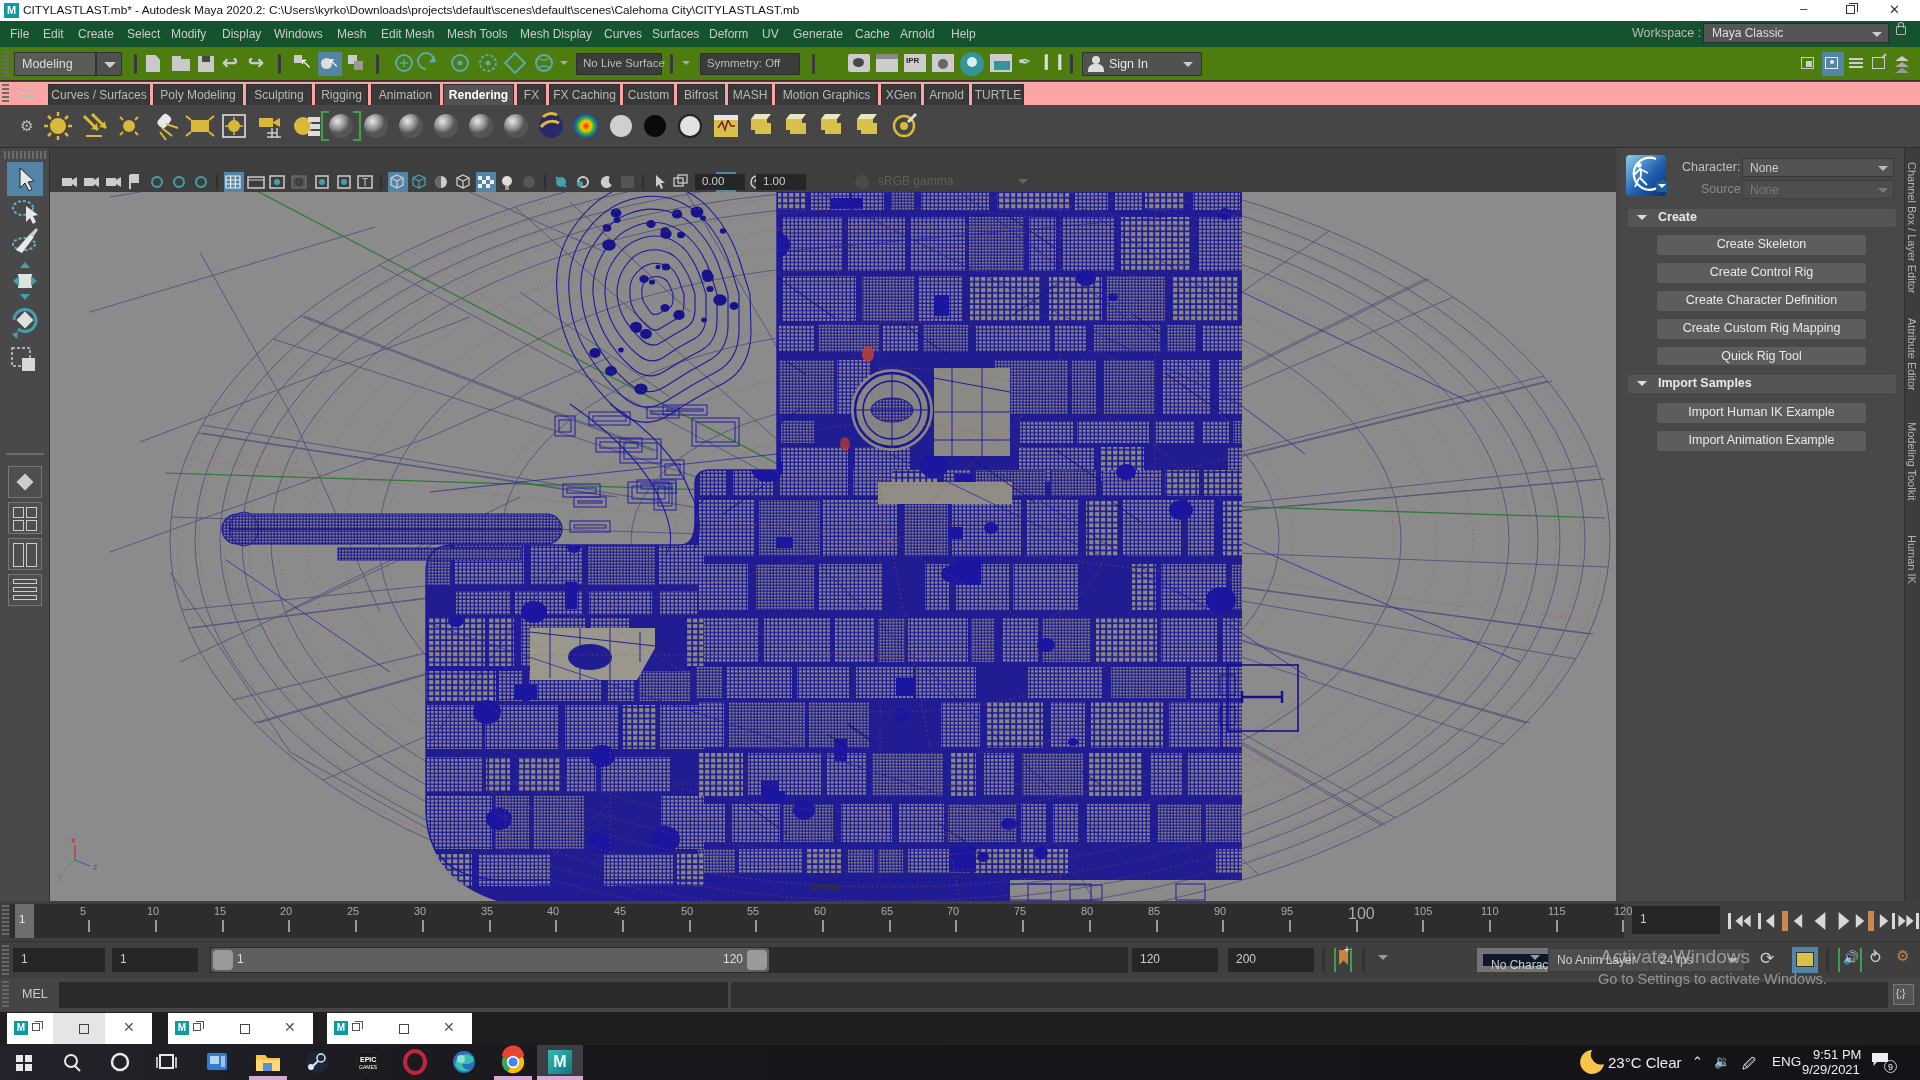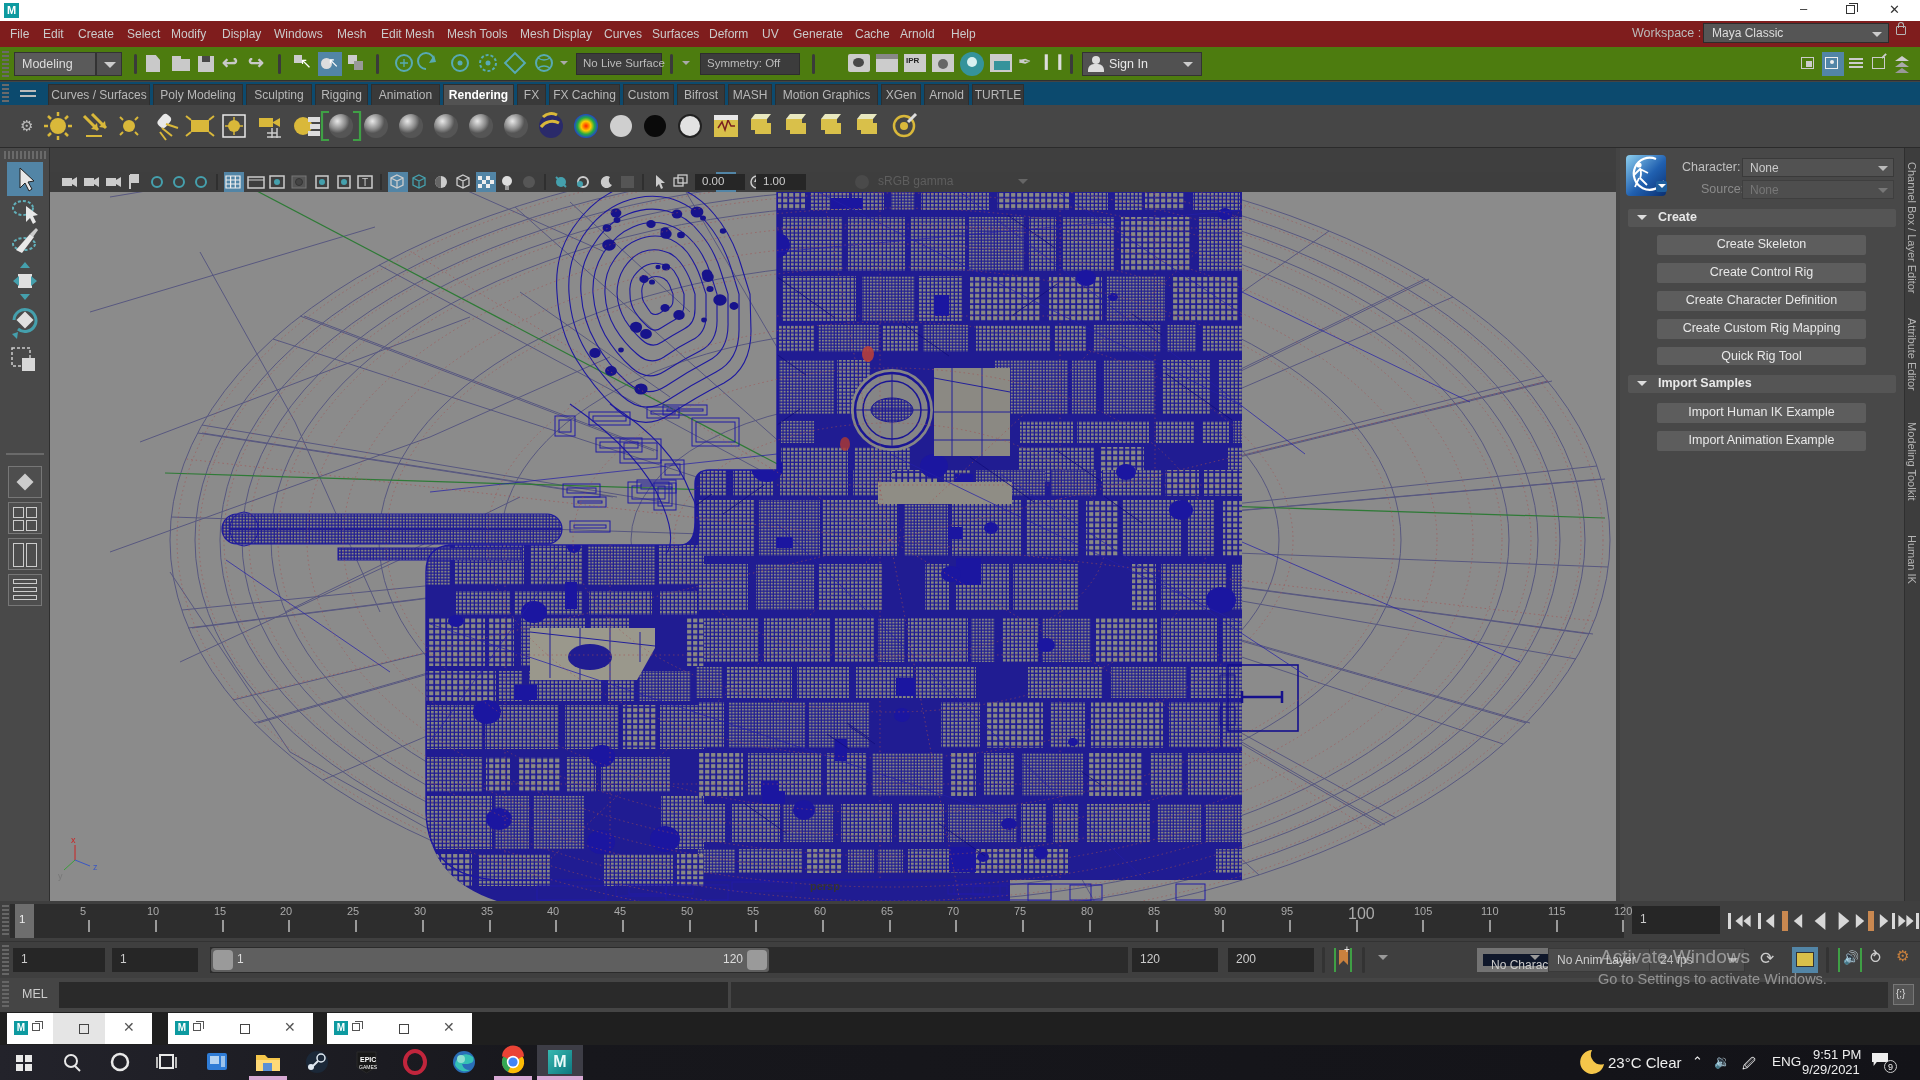--- a/index.html
+++ b/index.html
@@ -1,25 +1,26 @@
 <!DOCTYPE html>
 <html><head><meta charset="utf-8"><style>
 *{margin:0;padding:0;box-sizing:border-box}
 html,body{width:1920px;height:1080px;overflow:hidden;font-family:"Liberation Sans",sans-serif;background:#444}
 .abs{position:absolute}
 .txt{position:absolute;white-space:nowrap}
 </style></head><body>
 <div class="abs" style="left:0;top:0;width:1920px;height:21px;background:#fff">
     <div class="abs" style="left:4px;top:3px;width:15px;height:15px;background:#0d9aa0;color:#fff;font-weight:bold;font-size:11px;text-align:center;line-height:15px">M</div>
+    <div class="txt" style="left:23px;top:3px;font-size:11.8px;color:#111">CITYLASTLAST.mb* - Autodesk Maya 2020.2: C:\Users\kyrko\Downloads\projects\default\scenes\default\scenes\Calehoma City\CITYLASTLAST.mb</div>
     <div class="txt" style="left:1800px;top:1px;font-size:13px;color:#333">–</div>
     <div class="abs" style="left:1846px;top:5px;width:9px;height:9px;border:1px solid #333"></div>
     <div class="abs" style="left:1849px;top:3px;width:9px;height:9px;border:1px solid #333;border-bottom:none;border-left:none"></div>
     <div class="txt" style="left:1889px;top:2px;font-size:13px;color:#333">✕</div>
   </div>
-<div class="abs" style="left:0;top:21px;width:1920px;height:26px;background:#7f1d1d">
+<div class="abs" style="left:0;top:21px;width:1920px;height:26px;background:#14532d">
     <div class="txt" style="left:10px;top:6px;font-size:12px;color:#cbcbcb">File</div>
     <div class="txt" style="left:43px;top:6px;font-size:12px;color:#cbcbcb">Edit</div>
     <div class="txt" style="left:78px;top:6px;font-size:12px;color:#cbcbcb">Create</div>
     <div class="txt" style="left:127px;top:6px;font-size:12px;color:#cbcbcb">Select</div>
     <div class="txt" style="left:171px;top:6px;font-size:12px;color:#cbcbcb">Modify</div>
     <div class="txt" style="left:222px;top:6px;font-size:12px;color:#cbcbcb">Display</div>
     <div class="txt" style="left:274px;top:6px;font-size:12px;color:#cbcbcb">Windows</div>
     <div class="txt" style="left:337px;top:6px;font-size:12px;color:#cbcbcb">Mesh</div>
     <div class="txt" style="left:381px;top:6px;font-size:12px;color:#cbcbcb">Edit Mesh</div>
     <div class="txt" style="left:447px;top:6px;font-size:12px;color:#cbcbcb">Mesh Tools</div>
@@ -132,21 +133,21 @@
     <div class="abs" style="left:1869px;top:5px;width:22px;height:24px;background:transparent">
       <div class="abs" style="left:3px;top:5px;width:13px;height:12px;border:1.5px solid #ccc"></div>
       <div class="abs" style="left:12px;top:3px;width:6px;height:2px;background:#ccc;transform:rotate(-45deg)"></div>
     </div>
     <div class="abs" style="left:1892px;top:5px;width:22px;height:24px;background:transparent">
       <div class="abs" style="left:3px;top:4px;width:14px;height:5px;background:#ccc;clip-path:polygon(50% 0,100% 100%,0 100%)"></div>
       <div class="abs" style="left:3px;top:10px;width:14px;height:5px;background:#aaa;clip-path:polygon(50% 0,100% 100%,0 100%)"></div>
       <div class="abs" style="left:3px;top:16px;width:14px;height:5px;background:#999;clip-path:polygon(50% 0,100% 100%,0 100%)"></div>
     </div>
   </div>
-<div class="abs" style="left:0;top:82px;width:1920px;height:23px;background:#0c4a6e">
+<div class="abs" style="left:0;top:82px;width:1920px;height:23px;background:#fca5a5">
     <div class="abs" style="left:2px;top:2px;width:7px;height:18px;background:repeating-linear-gradient(to bottom,#6a6a6a 0 2px,transparent 2px 4px)"></div>
     <div class="abs" style="left:20px;top:8px;width:16px;height:2px;background:#bbb"></div>
     <div class="abs" style="left:20px;top:13px;width:16px;height:2px;background:#bbb"></div>
     <div class="abs" style="left:48px;top:2px;width:102px;height:21px;background:#393939;border:1px solid #2e2e2e;border-bottom:none;text-align:center;font-size:12px;color:#b8b8b8;line-height:20px">Curves / Surfaces</div>
     <div class="abs" style="left:153px;top:2px;width:90px;height:21px;background:#393939;border:1px solid #2e2e2e;border-bottom:none;text-align:center;font-size:12px;color:#b8b8b8;line-height:20px">Poly Modeling</div>
     <div class="abs" style="left:246px;top:2px;width:66px;height:21px;background:#393939;border:1px solid #2e2e2e;border-bottom:none;text-align:center;font-size:12px;color:#b8b8b8;line-height:20px">Sculpting</div>
     <div class="abs" style="left:315px;top:2px;width:53px;height:21px;background:#393939;border:1px solid #2e2e2e;border-bottom:none;text-align:center;font-size:12px;color:#b8b8b8;line-height:20px">Rigging</div>
     <div class="abs" style="left:371px;top:2px;width:69px;height:21px;background:#393939;border:1px solid #2e2e2e;border-bottom:none;text-align:center;font-size:12px;color:#b8b8b8;line-height:20px">Animation</div>
     <div class="abs" style="left:443px;top:2px;width:71px;height:21px;background:#525252;border:1px solid #2e2e2e;border-bottom:none;text-align:center;font-size:12px;color:#fff;font-weight:bold;line-height:20px">Rendering</div>
     <div class="abs" style="left:517px;top:2px;width:29px;height:21px;background:#393939;border:1px solid #2e2e2e;border-bottom:none;text-align:center;font-size:12px;color:#b8b8b8;line-height:20px">FX</div>

